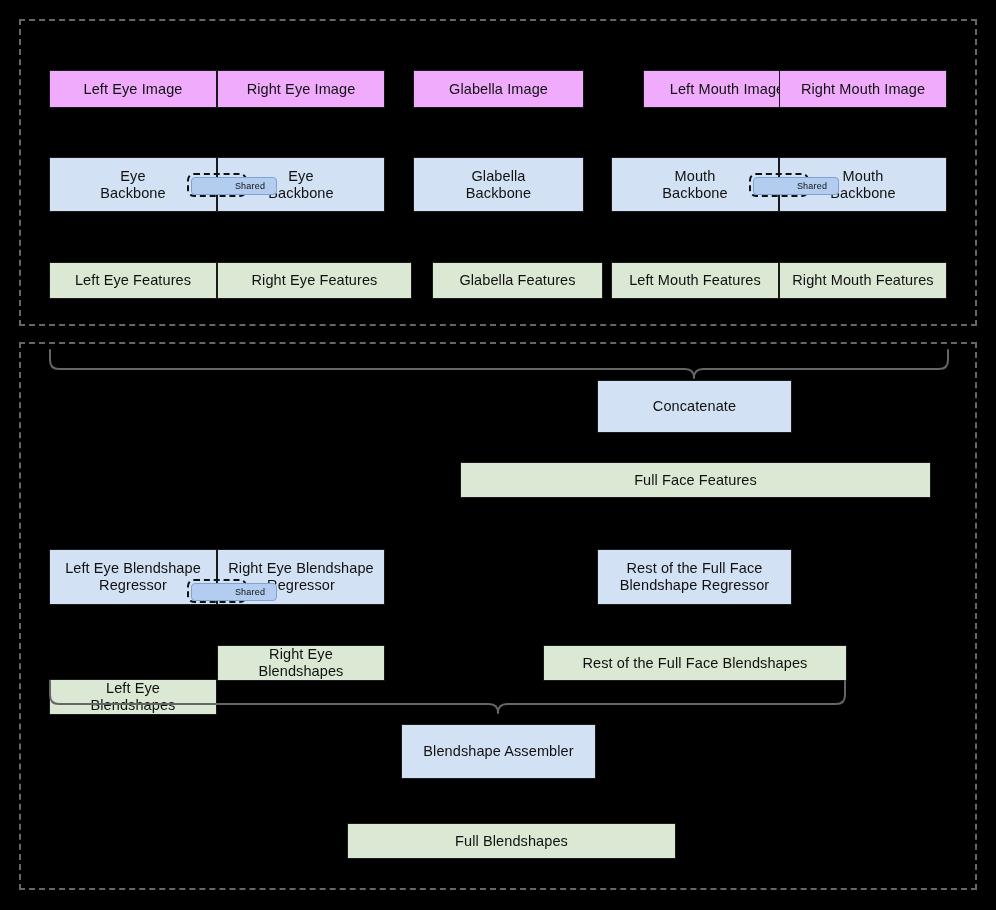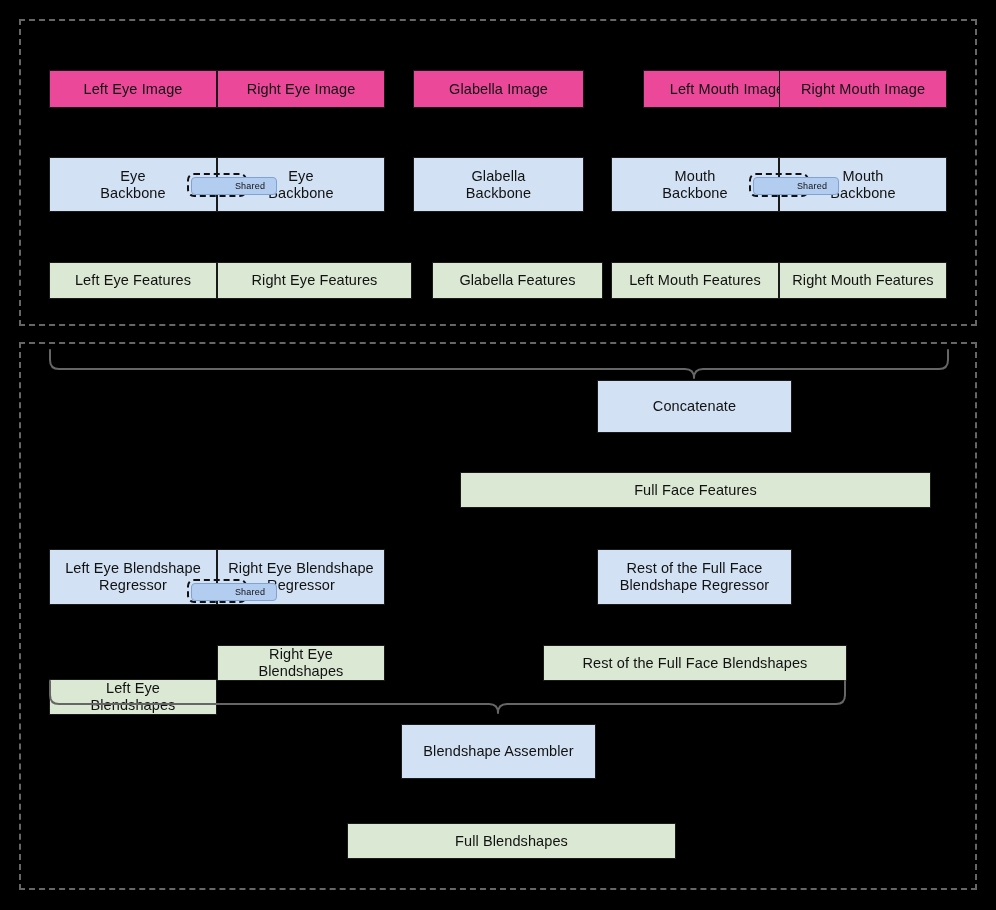--- a/index.html
+++ b/index.html
@@ -34,21 +34,21 @@
     display: flex;
     align-items: center;
     justify-content: center;
     text-align: center;
     color: #111111;
     font-size: 14.5px;
     line-height: 17px;
     letter-spacing: 0.1px;
     white-space: pre-line;
   }
-  .node.img { background: #ec4899; }
+  .node.img { background: #f0abfc; }
   .node.blue { background: #d2e2f4; }
   .node.green { background: #dbe8d4; }
   .divider {
     position: absolute;
     width: 1px;
     background: #1a1a1a;
   }
   .shared {
     position: absolute;
     box-sizing: border-box;
@@ -124,21 +124,21 @@
   <div class="node green" style="left:611px; top:262px; width:168px; height:37px;">Left Mouth Features</div>
 
   <div class="panel" style="left:19px; top:342px; width:958px; height:548px;"></div>
 
   <svg class="brace-svg" style="left:0px; top:340px; width:996px; height:50px;" viewBox="0 0 996 50">
     <path d="M 50 10 L 50 20 Q 50 29 59 29 L 685 29 Q 694 29 694 38 Q 694 29 703 29 L 939 29 Q 948 29 948 20 L 948 10"></path>
   </svg>
 
   <div class="node blue" style="left:597px; top:380px; width:195px; height:53px;">Concatenate</div>
 
-  <div class="node green" style="left:460px; top:472px; width:471px; height:36px;">Full Face Features</div>
+  <div class="node green" style="left:460px; top:462px; width:471px; height:36px;">Full Face Features</div>
 
   <div class="node blue" style="left:49px; top:549px; width:168px; height:56px;">Left Eye Blendshape
 Regressor</div>
   <div class="node blue" style="left:217px; top:549px; width:168px; height:56px;">Right Eye Blendshape
 Regressor</div>
   <div class="divider" style="left:217px; top:549px; height:56px;"></div>
   <div class="shared" style="left:187px; top:579px; width:60px; height:24px;">
     <div class="shared-inner">Shared</div>
   </div>
 

